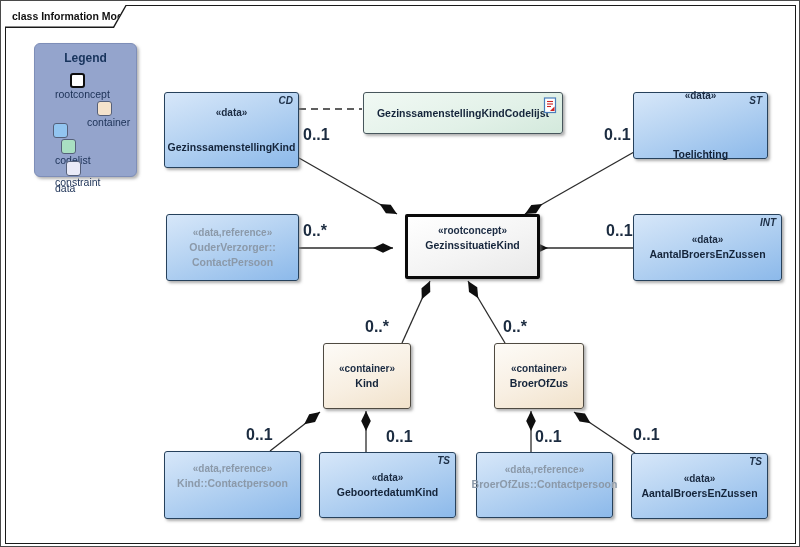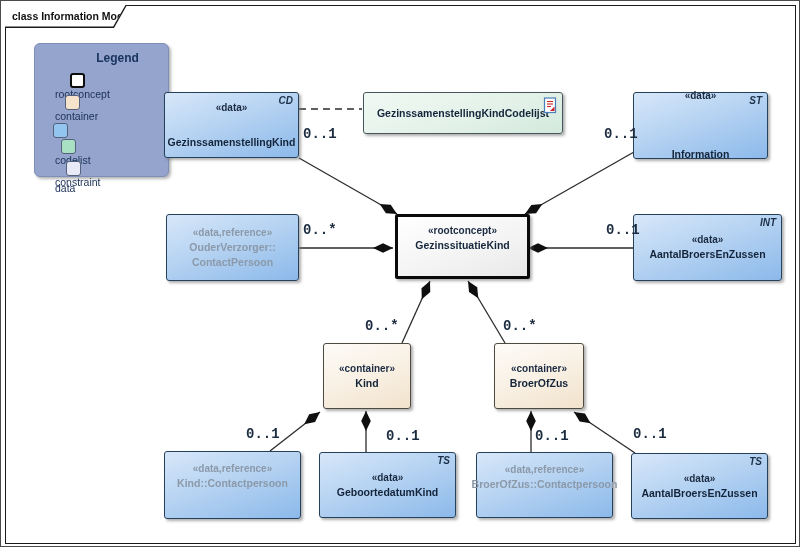--- a/index.html
+++ b/index.html
@@ -29,21 +29,21 @@
     font-size:10.5px; font-weight:bold; color:#111; padding-left:7px; white-space:nowrap;
   }
   
   svg.wires { position:absolute; left:0; top:0; width:800px; height:547px; z-index:1; pointer-events:none; }
   svg.wires line { stroke:#2b2b2b; stroke-width:1.3; }
   svg.wires line.dash { stroke-dasharray:7 5; }
   
   .legend {
     position:absolute; left:33px; top:42px; width:101px; height:132px;
     background:#94a4cc; border:1px solid #7e8eb8; border-radius:6px;
-    box-shadow:2px 2px 3px rgba(120,120,120,0.55); z-index:2;padding-left:32px;
+    box-shadow:2px 2px 3px rgba(120,120,120,0.55); z-index:2;
   }
   .legend-title { text-align:center; font-size:12px; font-weight:bold; color:#17335c; margin-top:7px; }
   .legend-row { position:absolute; left:11px; height:16px; display:flex; align-items:center;flex-direction:column; }
   .legend-swatch { width:15px; height:15px; border:1px solid #55607a; border-radius:3px; box-sizing:border-box; flex:none; }
   .legend-swatch.thick { border:2.4px solid #0d0d0d; }
   .legend-label { font-size:10.5px; color:#1b3055; margin-left:9px; white-space:nowrap; }
   
   .node {
     position:absolute; box-sizing:border-box; z-index:2;
     display:flex; flex-direction:column; justify-content:center; align-items:center;
@@ -60,21 +60,21 @@
   .node.blue  { background:linear-gradient(160deg,#d7e7f9 0%,#b6d3f2 45%,#8cb9ea 100%); border:1.4px solid #26415c; }
   .node.green { background:linear-gradient(160deg,#f1f9f4 0%,#e2f1e8 60%,#d3e9dc 100%); border:1.4px solid #47565c; }
   .node.cream { background:linear-gradient(160deg,#fdfbf7 0%,#f8efe2 55%,#f1e2cb 100%); border:1.4px solid #4f4a41;text-align:center; }
   .node.root  { background:linear-gradient(160deg,#ffffff 0%,#f4f4f4 55%,#e9e9e9 100%); border:3px solid #0a0a0a; border-radius:2px; }
   .node.text-top { justify-content:flex-start; }
   .node.root.text-top { padding-top:7px; }
   .node.ref.text-top { padding-top:10px; }
   .doc-icon { position:absolute; top:4px; right:5px; }
   
   .mult {
-    position:absolute; z-index:3; font-size:14px; font-weight:600; color:#1c2c40; white-space:nowrap;font-family:Liberation Mono, monospace;
+    position:absolute; z-index:3; font-size:16px; font-weight:600; color:#1c2c40; white-space:nowrap;
   }
 </style>
 </head>
 <body>
 
 <div class="canvas">
   <div class="frame"></div>
 
   <div class="frame-tab">
     <div class="frame-tab-inner">
@@ -100,68 +100,68 @@
     <line x1="530" y1="451" x2="530" y2="410" marker-end="url(#diamond)"></line>
     <line x1="634" y1="452" x2="573" y2="411" marker-end="url(#diamond)"></line>
   </svg>
 
   <div class="legend">
     <div class="legend-title">Legend</div>
     <div class="legend-row" style="top:29px;">
       <span class="legend-swatch thick" style="background-color: rgb(255, 255, 255);"></span>
       <span class="legend-label">rootconcept</span>
     </div>
-    <div class="legend-row" style="top:51px;">
+    <div class="legend-row" style="top:57px;margin-left:32px;">
       <span class="legend-swatch" style="background-color: rgb(245, 227, 204);"></span>
       <span class="legend-label">container</span>
     </div>
     <div class="legend-row" style="top:79px;gap:44px;">
       <span class="legend-swatch" style="background-color: rgb(146, 197, 240);"></span>
       <span class="legend-label">data</span>
     </div>
     <div class="legend-row" style="top:95px;">
       <span class="legend-swatch" style="background-color: rgb(169, 223, 194);"></span>
       <span class="legend-label">codelist</span>
     </div>
     <div class="legend-row" style="top:117px;">
       <span class="legend-swatch" style="background-color: rgb(233, 234, 248);"></span>
       <span class="legend-label">constraint</span>
     </div>
   </div>
 
-  <div class="node blue" style="left:163px;top:91px;width:135px;height:66px;gap:20px;">
+  <div class="node blue" style="left:163px;top:91px;width:135px;height:76px;gap:20px;">
     <span class="tmark">CD</span>
     <div class="stereo">«data»</div>
     <div class="nname">GezinssamenstellingKind</div>
   </div>
 
   <div class="node green" style="left:362px;top:91px;width:200px;height:42px;">
     <svg class="doc-icon" width="14" height="17" viewBox="0 0 14 17">
       <rect x="1.5" y="1" width="11" height="14.5" fill="#ffffff" stroke="#4a7ebb" stroke-width="1.2"></rect>
       <line x1="4" y1="4.5" x2="10" y2="4.5" stroke="#cc2222" stroke-width="1.1"></line>
       <line x1="4" y1="7" x2="10" y2="7" stroke="#cc2222" stroke-width="1.1"></line>
       <line x1="4" y1="9.5" x2="8" y2="9.5" stroke="#cc2222" stroke-width="1.1"></line>
       <path d="M7,14 L11.5,9.5 L11.5,14 Z" fill="#cc2222"></path>
     </svg>
     <div class="nname">GezinssamenstellingKindCodelijst</div>
   </div>
 
   <div class="node blue" style="left:632px;top:91px;width:135px;height:67px;gap:44px;">
     <span class="tmark">ST</span>
     <div class="stereo">«data»</div>
-    <div class="nname">Information</div>
+    <div class="nname">Toelichting</div>
   </div>
 
   <div class="node blue ref" style="left:165px;top:213px;width:133px;height:67px;">
     <div class="stereo">«data,reference»</div>
     <div class="nname">OuderVerzorger::</div>
     <div class="nname">ContactPersoon</div>
   </div>
 
-  <div class="node root text-top" style="left:394px;top:213px;width:135px;height:65px;">
+  <div class="node root text-top" style="left:404px;top:213px;width:135px;height:65px;">
     <div class="stereo">«rootconcept»</div>
     <div class="nname">GezinssituatieKind</div>
   </div>
 
   <div class="node blue" style="left:632px;top:213px;width:149px;height:67px;align-items:center;">
     <span class="tmark">INT</span>
     <div class="stereo">«data»</div>
     <div class="nname">AantalBroersEnZussen</div>
   </div>
 

